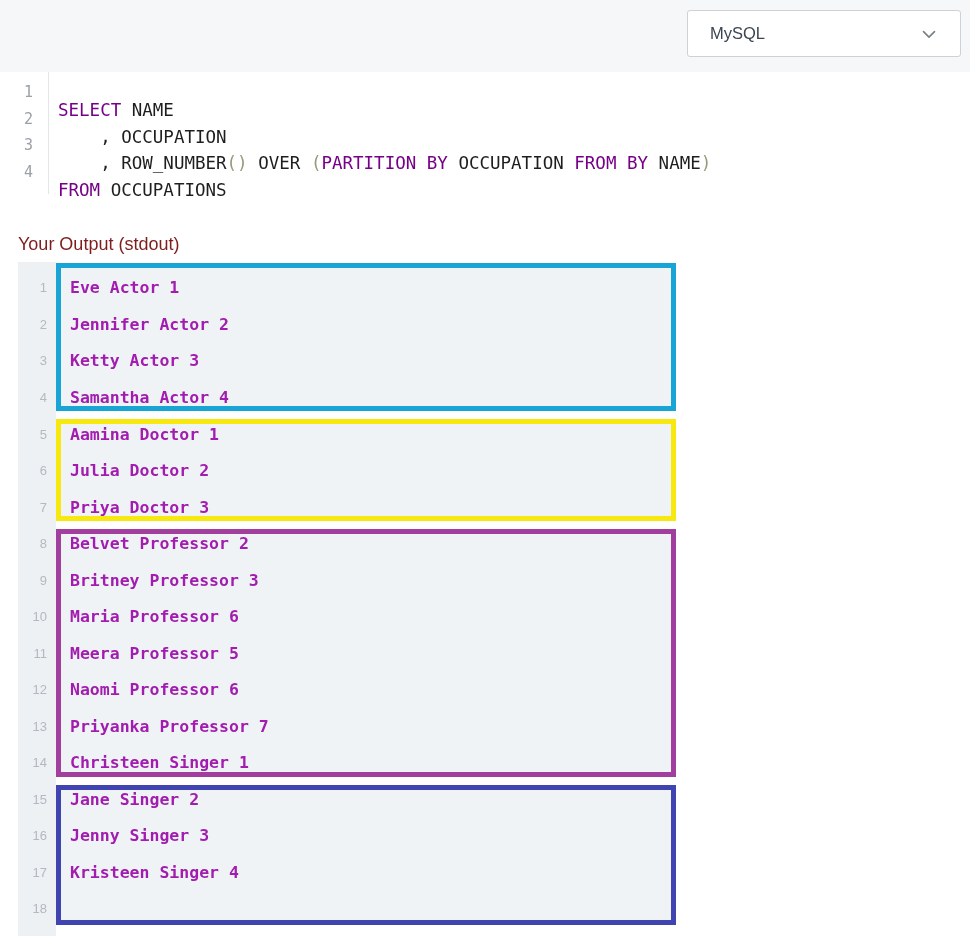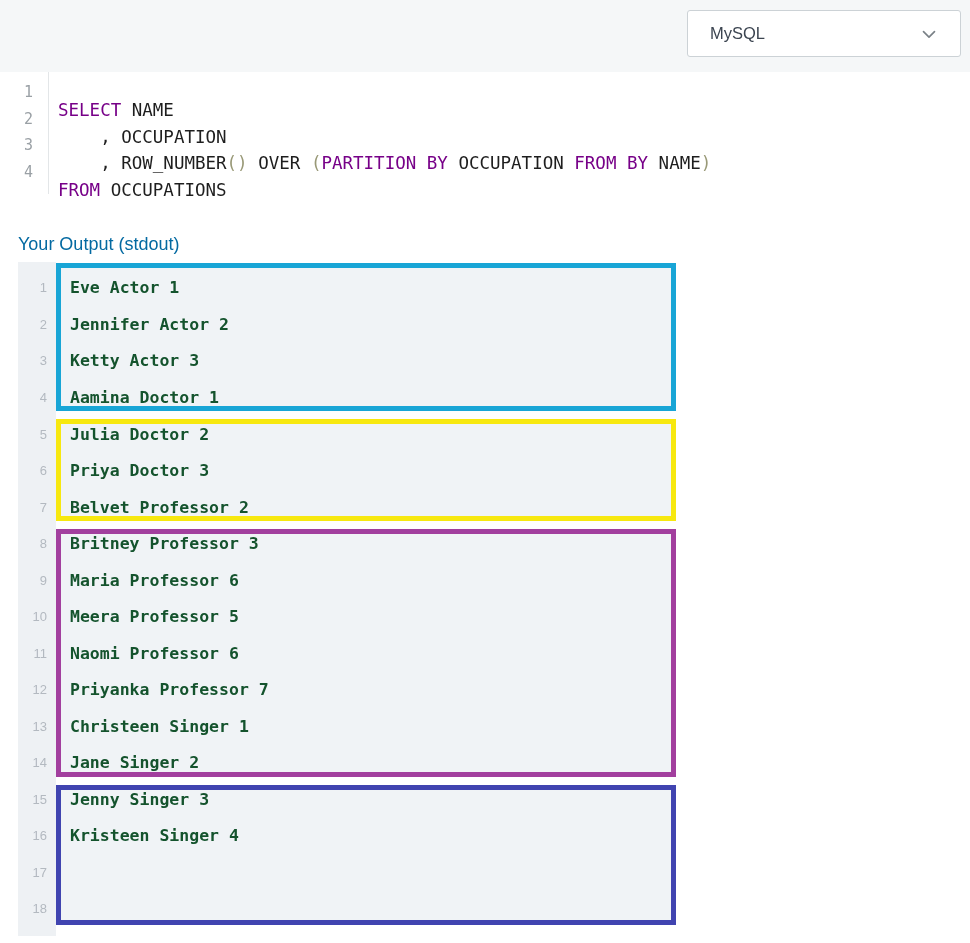--- a/index.html
+++ b/index.html
@@ -26,37 +26,37 @@
                font-family:"DejaVu Sans Mono", monospace; font-size:17.5px; }
   .code-num { width:49px; padding-right:16px; text-align:right; color:#9aa0a5;
               font-size:15px; flex:none; }
   .code-text { white-space:pre; padding-left:9px;margin-top:36px; }
   .tok-keyword { color:#770088; }
   .tok-plain   { color:#1e1e1e; }
   .tok-bracket { color:#999977; }
 
   
   .output-label { position:absolute; left:18px; top:234px; font-size:18px;
-                  color:#0369a1; }
+                  color:#7f1d1d; }
 
   
   .console { position:absolute; left:18px; top:262px; width:658px; height:674px; }
   .console-gutter { position:absolute; left:0; top:0; width:38px; height:674px;
                     background:#eef1f4; padding-top:7.7px; }
   .console-num { height:36.52px; display:flex; align-items:center;
                  justify-content:flex-end; padding-right:9px;
                  color:#b3b9c0; font-size:13px; }
   .console-content { position:absolute; left:38px; top:0; width:620px; height:674px; }
   .group-box { position:absolute; left:0; width:620px; background:#f0f3f6;
                border-style:solid; border-width:5px; z-index:0; }
   .console-rows { position:absolute; left:0; top:0; width:620px; padding-top:7.7px;
                   z-index:1; }
   .console-row { height:36.52px; display:flex; align-items:center; padding-left:14px;
                  font-family:"DejaVu Sans Mono", monospace; font-weight:bold;
-                 font-size:16.5px; color:#14532d; }
+                 font-size:16.5px; color:#a21caf; }
 </style>
 </head>
 <body>
 
 <div class="page">
 
   <div class="topbar">
     <div class="lang-select">
       <span class="val">MySQL</span>
       <span>
@@ -114,20 +114,21 @@
       </div>
     <div class="console-content" id="console-content">
       <div class="group-box" style="top: 1px; height: 148px; border-color: rgb(24, 165, 214);"></div>
         <div class="group-box" style="top: 157px; height: 102px; border-color: rgb(247, 232, 15);"></div>
         <div class="group-box" style="top: 267px; height: 248px; border-color: rgb(162, 63, 158);"></div>
         <div class="group-box" style="top: 523px; height: 140px; border-color: rgb(64, 68, 176);"></div>
         <div class="console-rows" id="console-rows">
           <div class="console-row">Eve Actor 1</div>
           <div class="console-row">Jennifer Actor 2</div>
           <div class="console-row">Ketty Actor 3</div>
+          <div class="console-row">Samantha Actor 4</div>
           <div class="console-row">Aamina Doctor 1</div>
           <div class="console-row">Julia Doctor 2</div>
           <div class="console-row">Priya Doctor 3</div>
           <div class="console-row">Belvet Professor 2</div>
           <div class="console-row">Britney Professor 3</div>
           <div class="console-row">Maria Professor 6</div>
           <div class="console-row">Meera Professor 5</div>
           <div class="console-row">Naomi Professor 6</div>
           <div class="console-row">Priyanka Professor 7</div>
           <div class="console-row">Christeen Singer 1</div>

